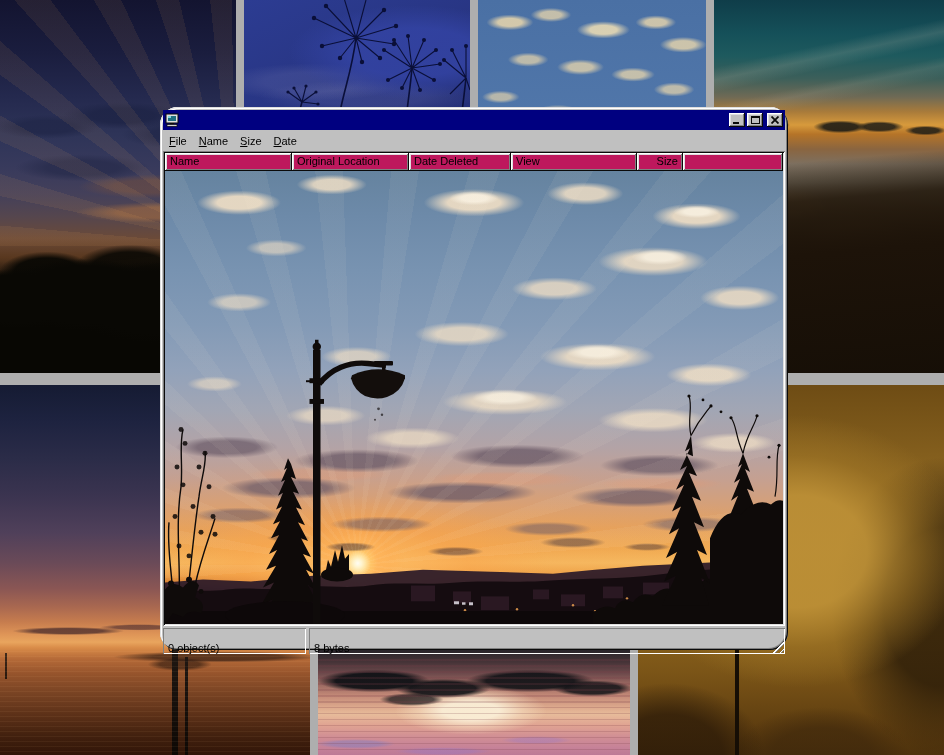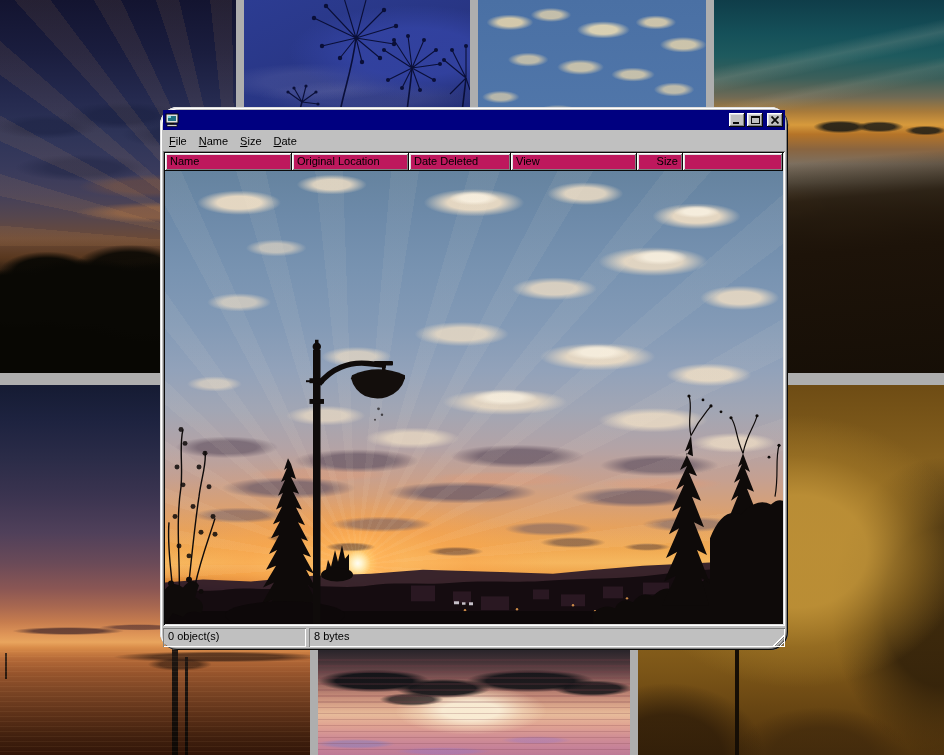--- a/index.html
+++ b/index.html
@@ -174,21 +174,21 @@
     radial-gradient(60px 10px at 12% 76%, rgba(104,88,102,.55) 0 45%, rgba(104,88,102,0) 78%),
     radial-gradient(66px 10px at 35% 78%, rgba(104,88,102,.55) 0 45%, rgba(104,88,102,0) 78%),
     radial-gradient(56px 9px at 62% 79%, rgba(104,88,102,.5) 0 45%, rgba(104,88,102,0) 78%),
     radial-gradient(62px 10px at 85% 78%, rgba(104,88,102,.55) 0 45%, rgba(104,88,102,0) 78%),
     radial-gradient(32px 6px at 30% 83%, rgba(66,48,54,.5) 0 45%, rgba(66,48,54,0) 78%),
     radial-gradient(36px 6px at 47% 84%, rgba(66,48,54,.5) 0 45%, rgba(66,48,54,0) 78%),
     radial-gradient(42px 7px at 66% 82%, rgba(66,48,54,.5) 0 45%, rgba(66,48,54,0) 78%),
     radial-gradient(28px 5px at 20% 81%, rgba(66,48,54,.45) 0 45%, rgba(66,48,54,0) 78%),
     radial-gradient(30px 5px at 78% 83%, rgba(66,48,54,.45) 0 45%, rgba(66,48,54,0) 78%);}
   .statusbar{height:19px;flex:none;display:flex;gap:3px;padding-top:2px;}
-  .spanel{box-sizing:border-box;padding:1px 5px;line-height:15px;white-space:nowrap;overflow:hidden;
+  .spanel{box-sizing:border-box;padding:13px 5px;line-height:15px;white-space:nowrap;overflow:hidden;
     box-shadow:inset 1px 1px #808080, inset -1px -1px #ffffff;}
   .s1{width:143px;flex:none;}
   .s2{flex:1;position:relative;}
   .grip{position:absolute;right:1px;bottom:1px;width:12px;height:12px;
     background-image:repeating-linear-gradient(135deg, #ffffff 0 1px, #808080 1px 2px, rgba(0,0,0,0) 2px 4.5px);
     clip-path:polygon(100% 0, 100% 100%, 0 100%);}
 </style>
 </head>
 <body>
 

